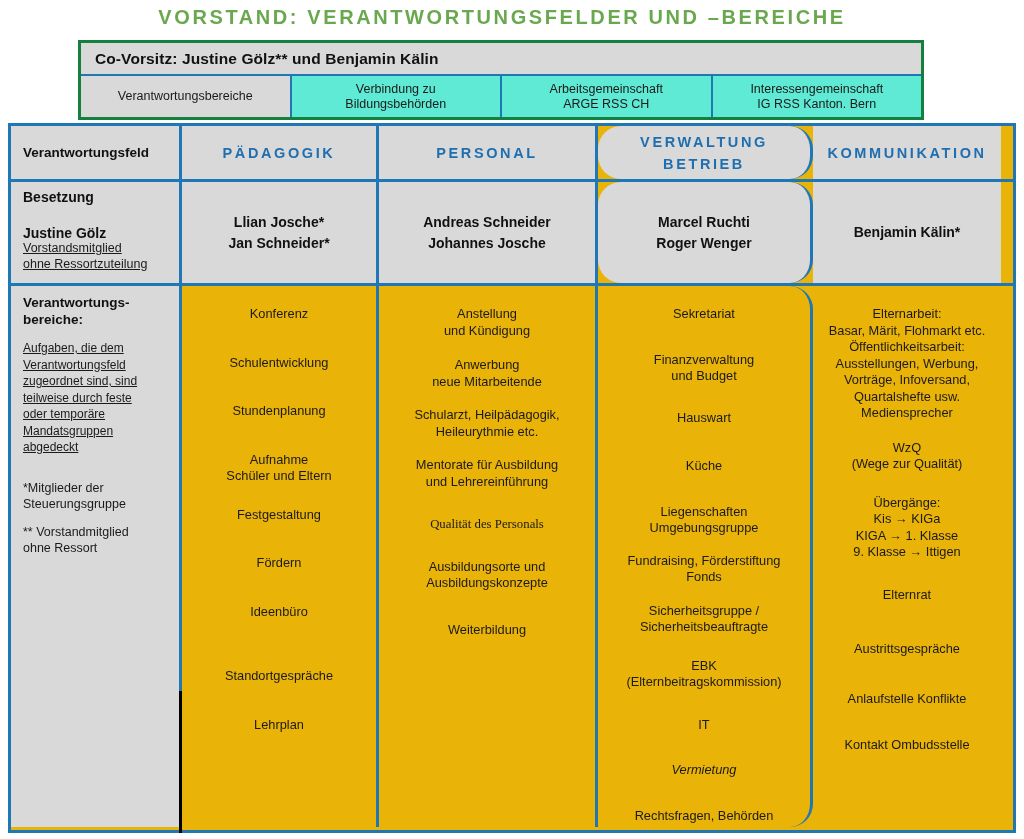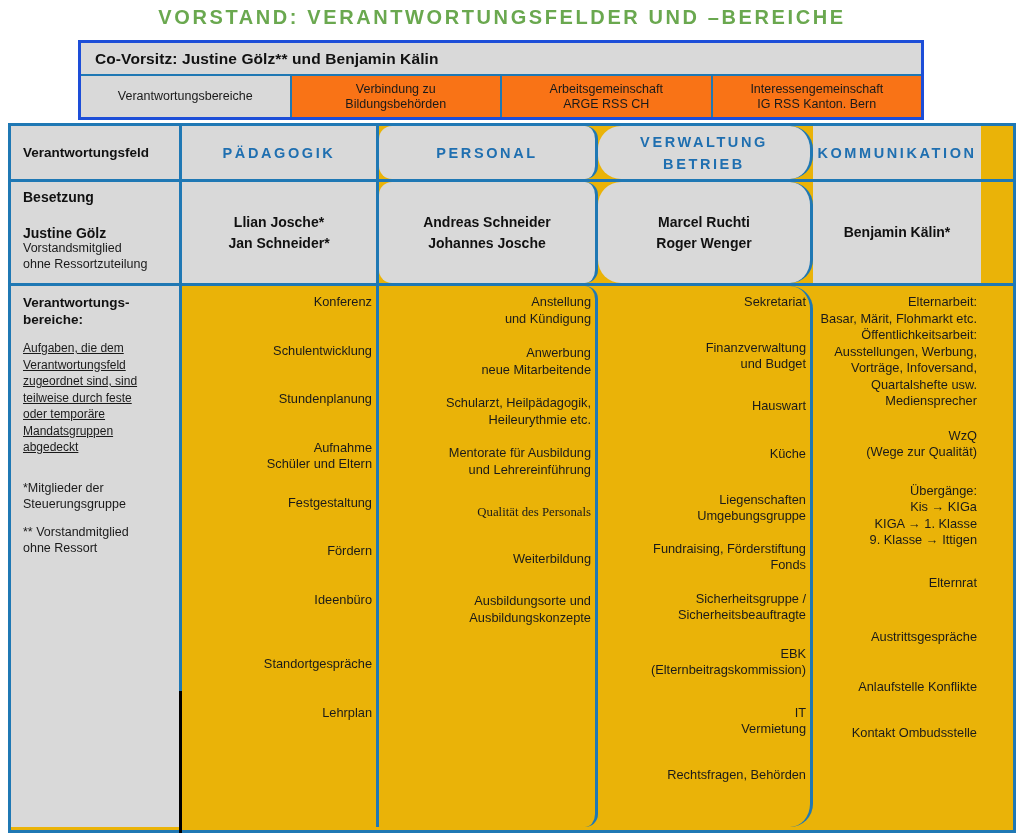--- a/index.html
+++ b/index.html
@@ -29,23 +29,23 @@
     color: #6aa84f;
     white-space: nowrap;
   }
 
   
   #top-box {
     position: absolute;
     left: 78px;
     top: 40px;
     width: 846px;
-    border: 3px solid #1d4ed8;
+    border: 3px solid #15803d;
     box-sizing: border-box;
-    background: #f97316;
+    background: #5eead4;
   }
   #co-chair-bar {
     background: #d9d9d9;
     border-bottom: 2px solid #1f78b4;
     height: 33px;
     display: flex;
     align-items: center;
     padding-left: 14px;
     box-sizing: border-box;
   }
@@ -84,23 +84,23 @@
     height: 710px;
     border: 3px solid #1f78b4;
     box-sizing: border-box;
     background: #eab308;
   }
   .grid-row { display: flex; box-sizing: border-box; }
 
   
   .c0 { width: 171px; }
   .c1 { width: 197px; }
-  .c2 { width: 219px; border-radius: 13px; }
+  .c2 { width: 219px; }
   .c3 { width: 215px; border-radius: 23px; }
-  .c4 { width: 168px; }
+  .c4 { width: 188px; }
 
   .cell {
     box-sizing: border-box;
     border-right: 3px solid #1f78b4;
     position: relative;
   }
   .cell.last { border-right: none; }
 
   
   #row-header { height: 56px; border-bottom: 3px solid #1f78b4; }
@@ -137,20 +137,21 @@
   .staff-name-main {
     font-size: 14px;
     font-weight: bold;
     color: #111;
     margin-top: 20px;
   }
   .staff-sub {
     font-size: 12.5px;
     line-height: 15.5px;
     color: #1a1a1a;
+    text-decoration: underline;
   }
   .names-block {
     text-align: center;
     font-size: 14px;
     font-weight: bold;
     color: #111;
     line-height: 21px;
   }
 
   
@@ -186,22 +187,22 @@
     text-decoration: underline;
   }
   .area-note {
     font-size: 12.5px;
     line-height: 16.5px;
     color: #1a1a1a;
     margin-bottom: 11px;
   }
 
   .area-list {
-    padding-top: 8px;
-    text-align: right;
+    padding-top: 20px;
+    text-align: center;
   }
   .area-item {
     font-size: 12.8px;
     line-height: 16.5px;
     color: #1a1a1a;
     padding: 0 4px;
   }
   .area-item .ln { display: block; }
 </style>
 </head>
@@ -373,26 +374,26 @@
             <span class="ln">Schularzt, Heilpädagogik,</span>
             <span class="ln">Heileurythmie etc.</span>
           </div>
           <div class="area-item" style="margin-top: 17px;">
             <span class="ln">Mentorate für Ausbildung</span>
             <span class="ln">und Lehrereinführung</span>
           </div>
           <div class="area-item" style="margin-top: 26px; font-family: Liberation Serif, serif;">
             <span class="ln">Qualität des Personals</span>
           </div>
-          <div class="area-item" style="margin-top: 30px;">
-            <span class="ln">Weiterbildung</span>
-          </div>
           <div class="area-item" style="margin-top: 26px;">
             <span class="ln">Ausbildungsorte und</span>
             <span class="ln">Ausbildungskonzepte</span>
+          </div>
+          <div class="area-item" style="margin-top: 30px;">
+            <span class="ln">Weiterbildung</span>
           </div>
         </div>
     </div>
     <div class="cell c3">
       <div class="area-list">
           <div class="area-item">
             <span class="ln">Sekretariat</span>
           </div>
           <div class="area-item" style="margin-top: 29px;">
             <span class="ln">Finanzverwaltung</span>
@@ -416,21 +417,21 @@
             <span class="ln">Sicherheitsgruppe /</span>
             <span class="ln">Sicherheitsbeauftragte</span>
           </div>
           <div class="area-item" style="margin-top: 22px;">
             <span class="ln">EBK</span>
             <span class="ln">(Elternbeitragskommission)</span>
           </div>
           <div class="area-item" style="margin-top: 26px;">
             <span class="ln">IT</span>
           </div>
-          <div class="area-item" style="">
+          <div class="area-item" style="margin-top: 29px; font-style: italic;">
             <span class="ln">Vermietung</span>
           </div>
           <div class="area-item" style="margin-top: 29px;">
             <span class="ln">Rechtsfragen, Behörden</span>
           </div>
         </div>
     </div>
     <div class="cell c4 last">
       <div class="area-list">
           <div class="area-item">

